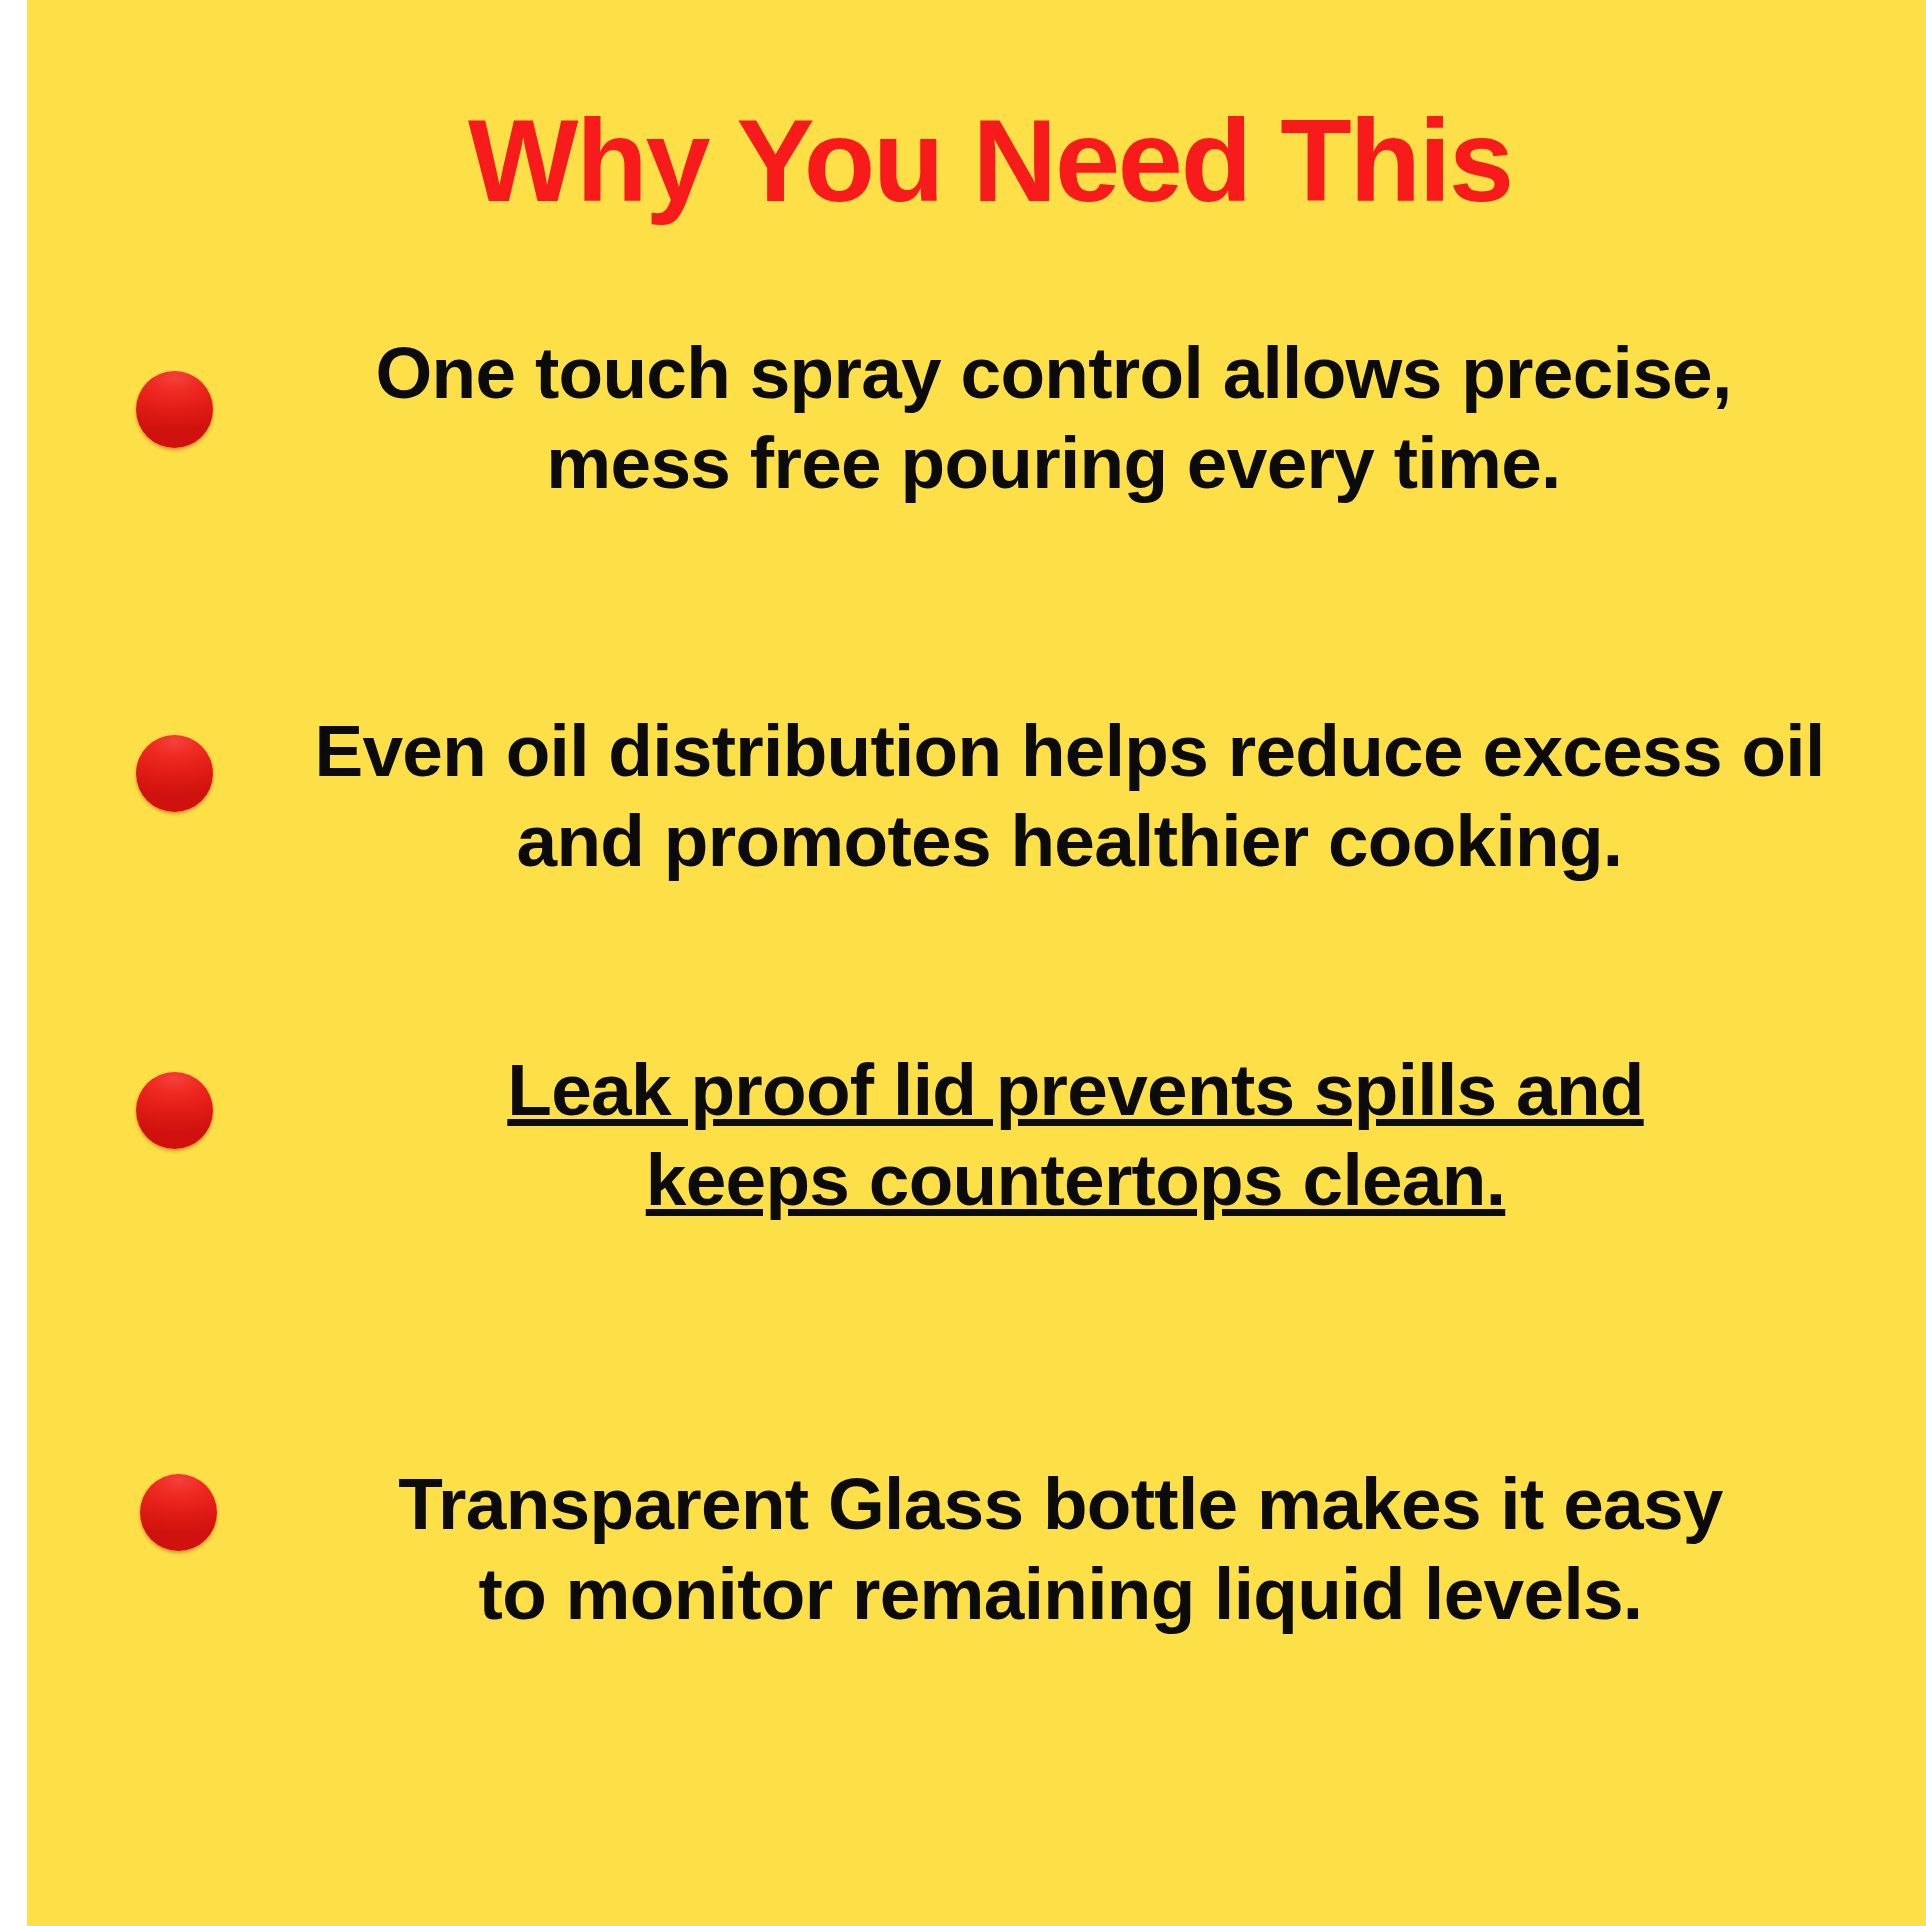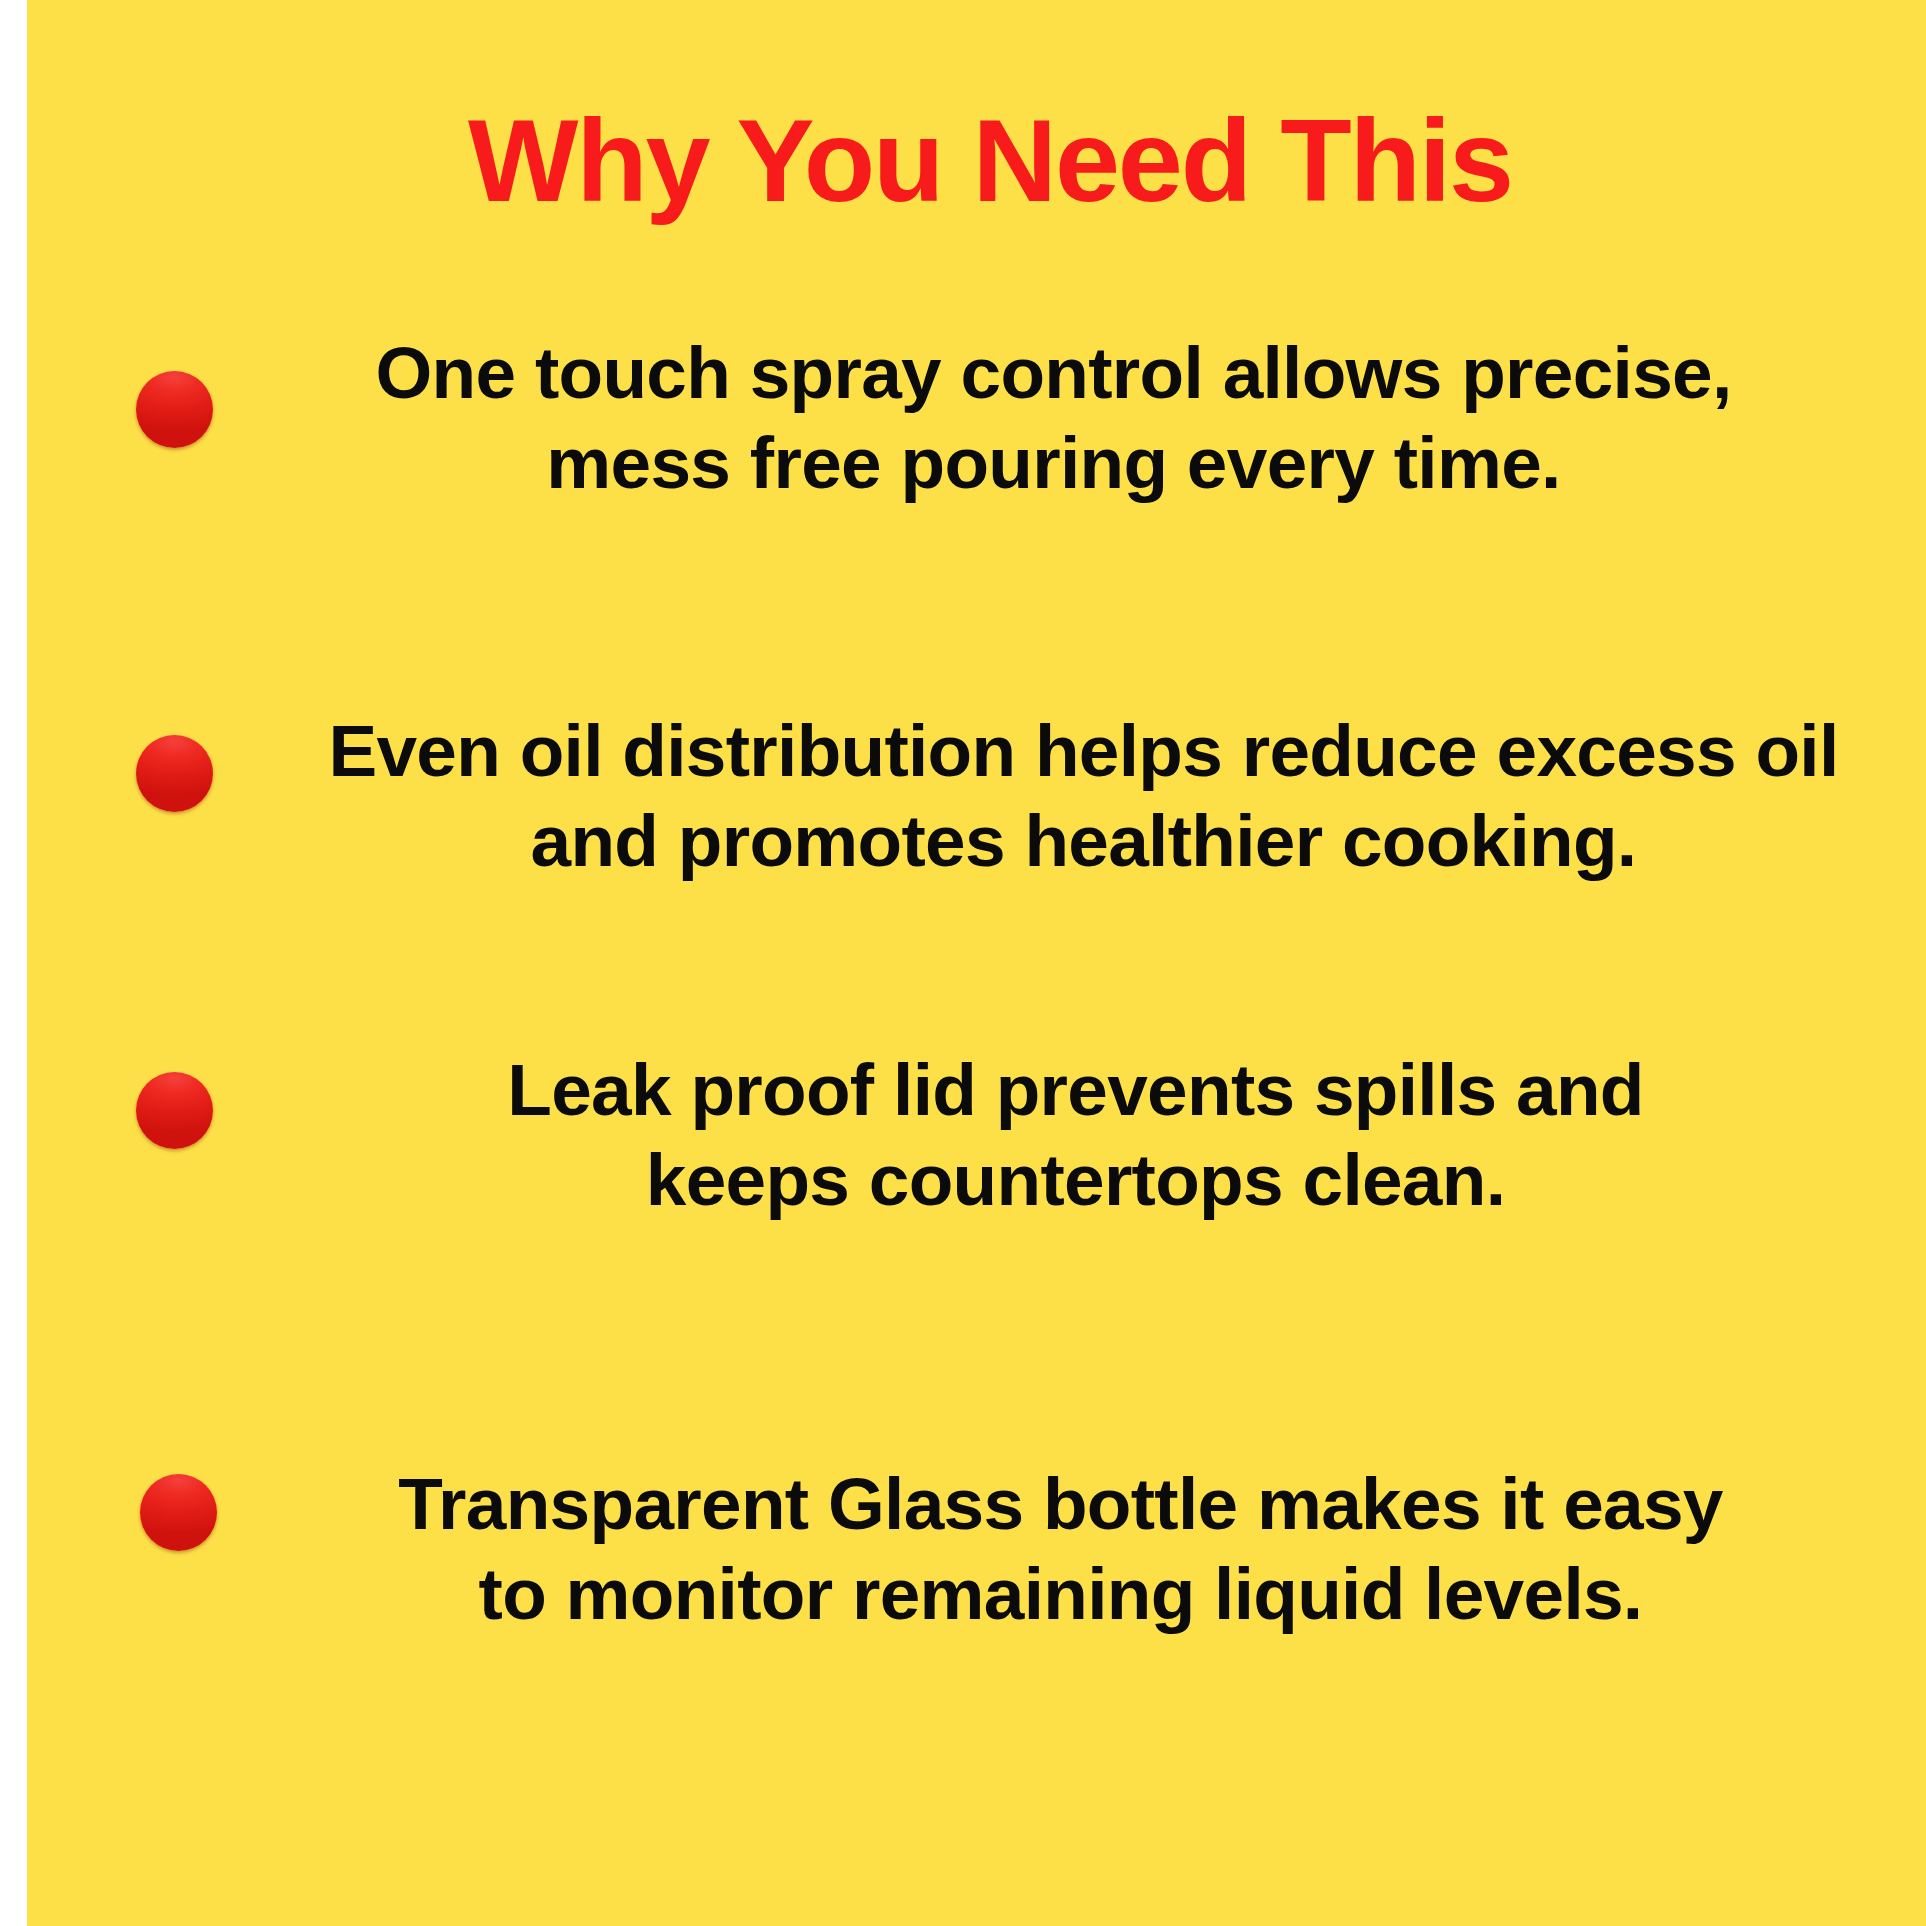--- a/index.html
+++ b/index.html
@@ -75,22 +75,22 @@
     position: absolute;
     color: #0b0b0b;
     font-family: "Liberation Sans", sans-serif;
     font-weight: 700;
     font-size: 73px;
     line-height: 90px;
     letter-spacing: -0.7px;
     white-space: pre-line;
   }
   .bullet-row.r0 .bullet-text { left: 259px; top: 0px;  width: 1535px; }
-  .bullet-row.r1 .bullet-text { left: 289px; top: 0px;  width: 1535px; }
-  .bullet-row.r2 .bullet-text { left: 281px; top: 0px;  width: 1535px; }
+  .bullet-row.r1 .bullet-text { left: 275px; top: 0px;  width: 1535px; }
+  .bullet-row.r2 .bullet-text { left: 281px; top: 0px;  width: 1535px; text-decoration: underline; }
   .bullet-row.r3 .bullet-text { left: 266px; top: 16px;  width: 1535px; }
 </style>
 </head>
 <body>
 
 <div class="page">
 
   <div class="title">Why You Need This</div>
 
   <div class="bullet-list">

